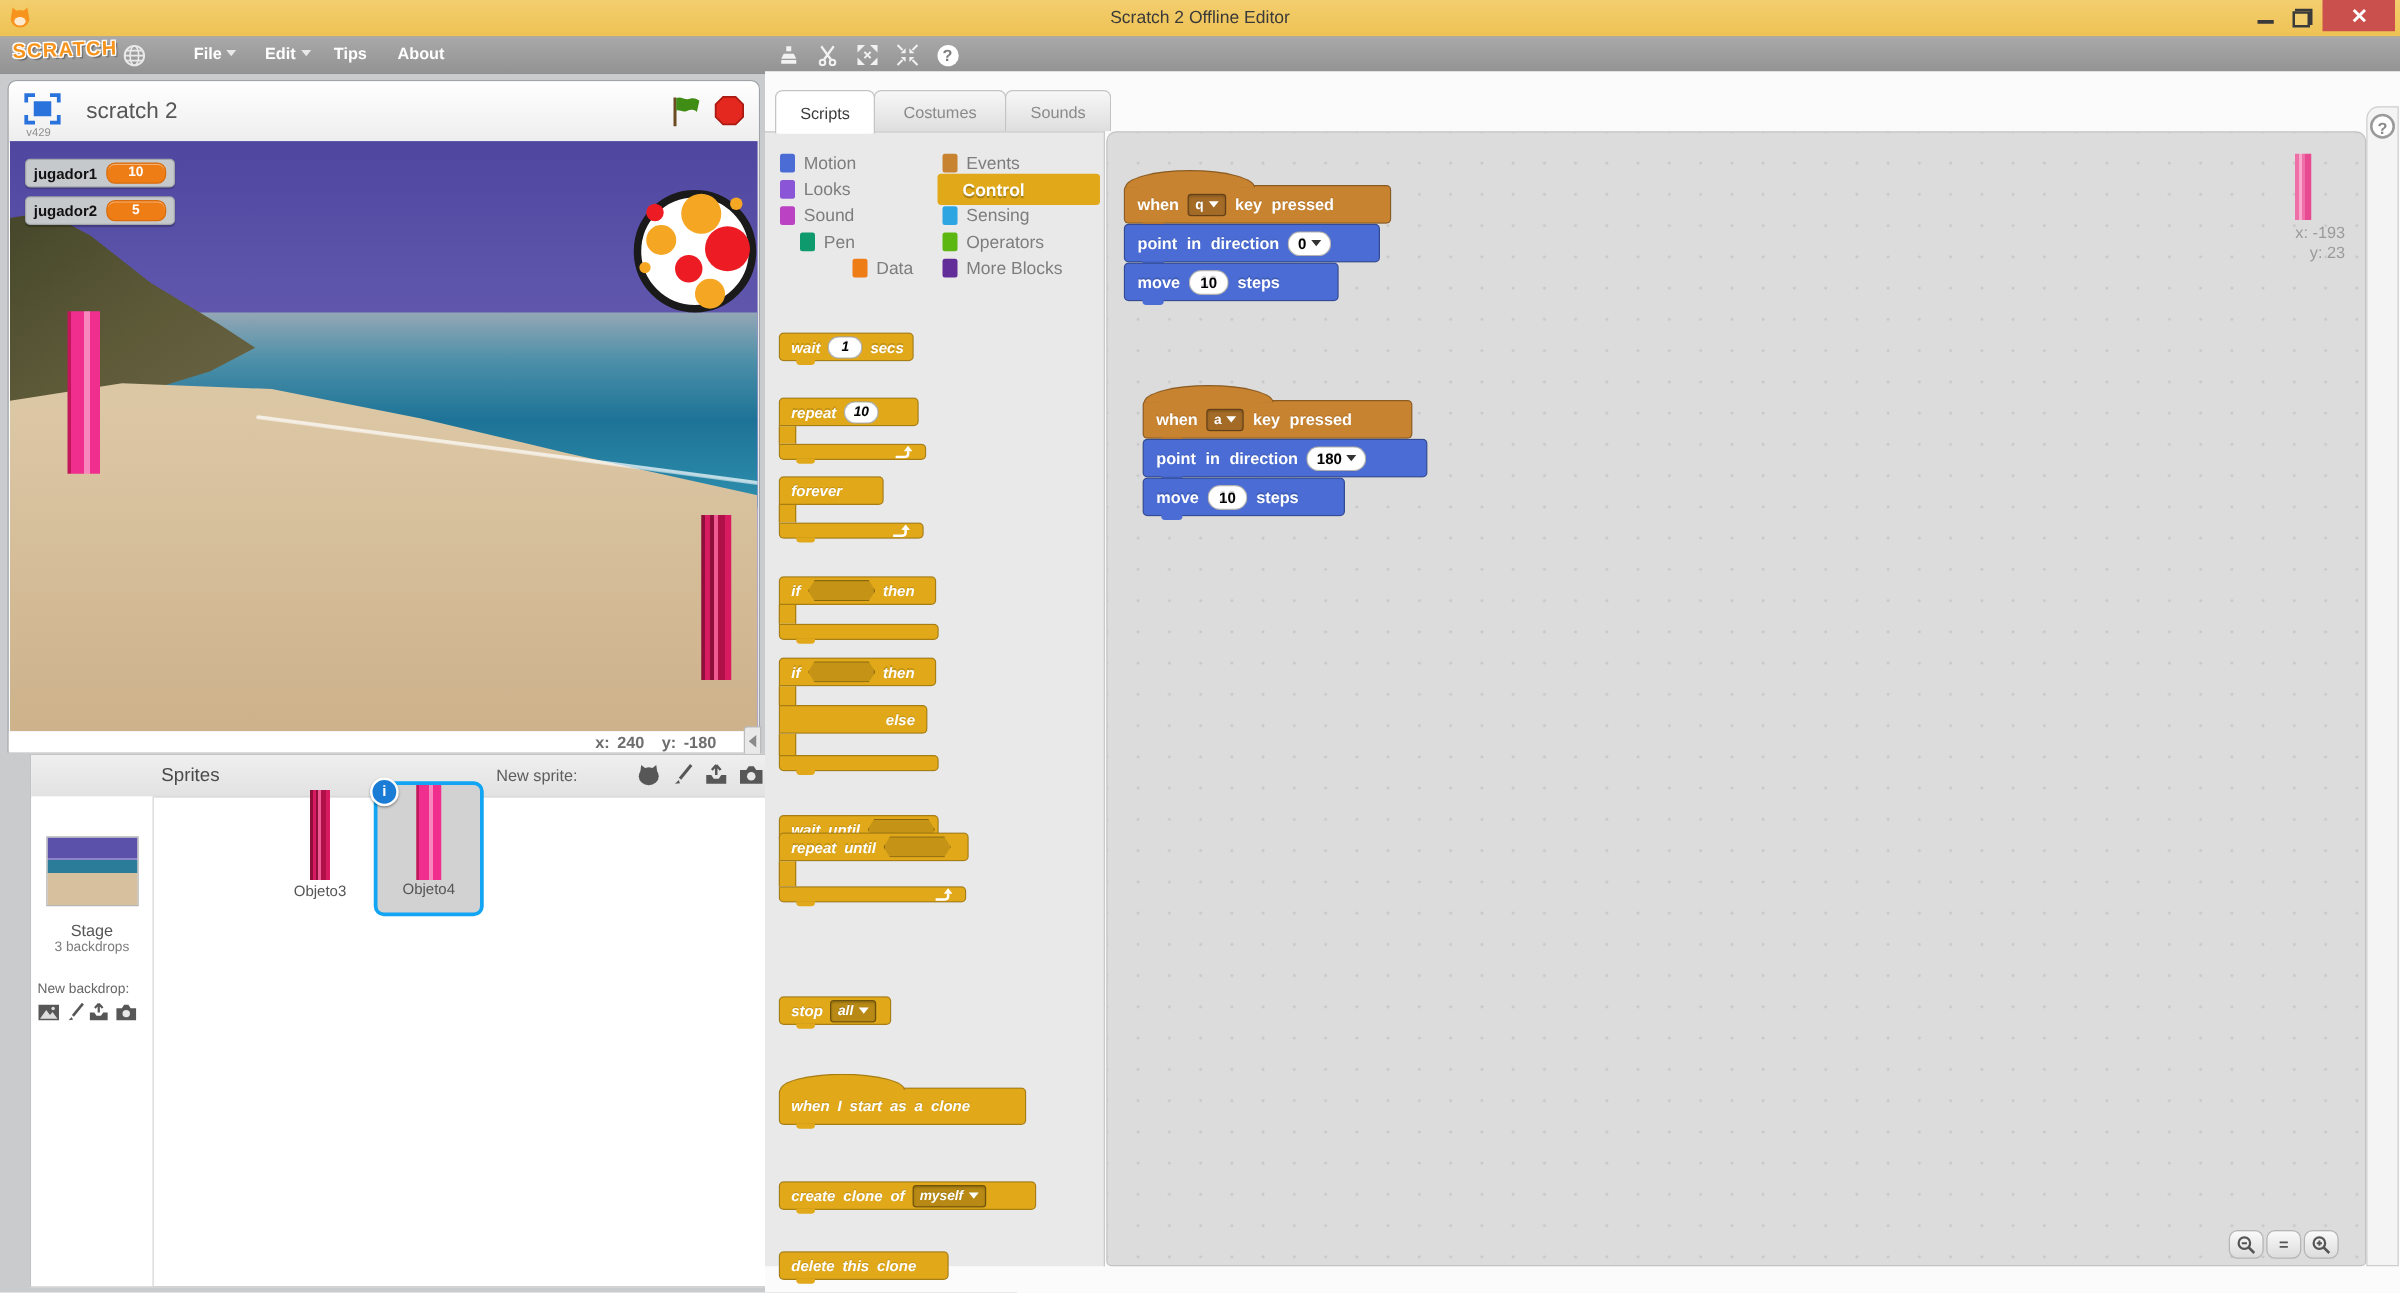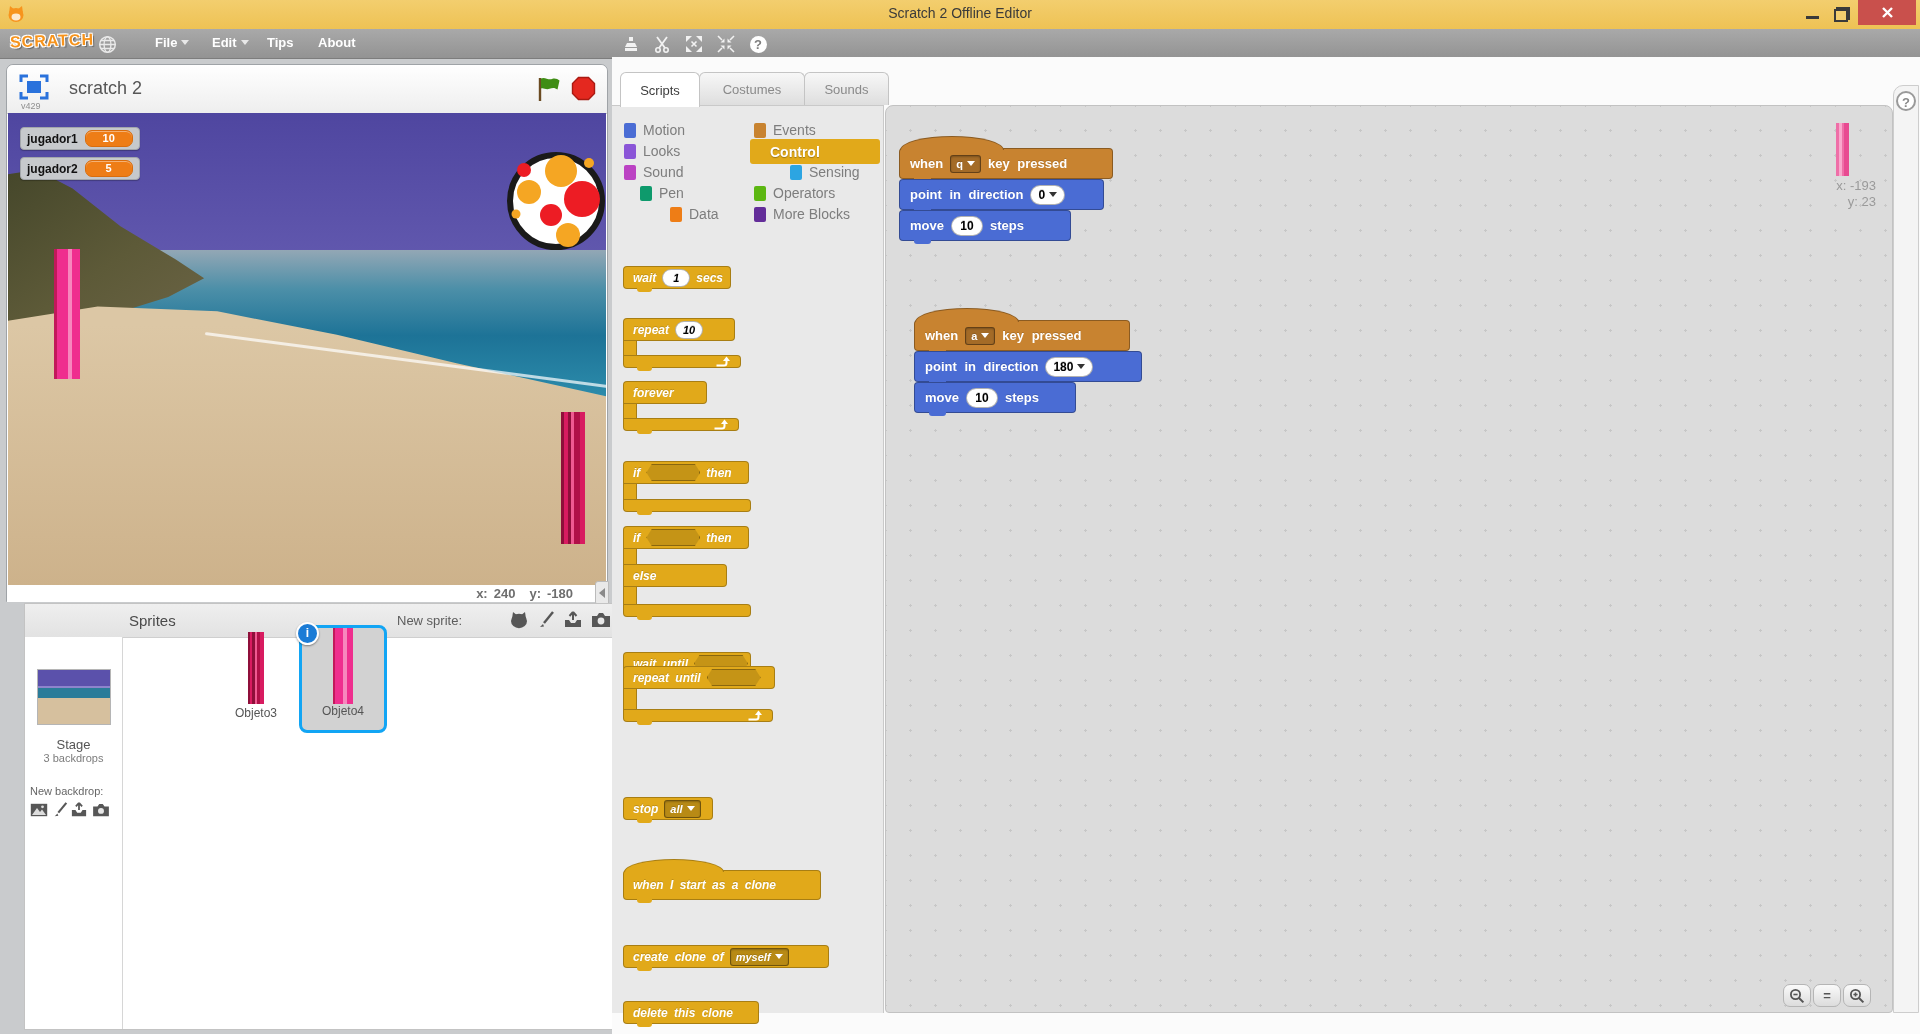--- a/index.html
+++ b/index.html
@@ -379,32 +379,32 @@
         <span class="cat-label">Looks</span>
       </div>
     <div class="abs cat-row" style="left:12px;top:56px;">
         <span class="swatch" style="background:#bb42c3;"></span>
         <span class="cat-label">Sound</span>
       </div>
     <div class="abs cat-row" style="left:28px;top:77px;">
         <span class="swatch" style="background:#0e9a6c;"></span>
         <span class="cat-label">Pen</span>
       </div>
-    <div class="abs cat-row" style="left:12px;top:98px;padding-left:46px;">
+    <div class="abs cat-row" style="left:24px;top:98px;padding-left:46px;">
         <span class="swatch" style="background:#ee7d16;"></span>
         <span class="cat-label">Data</span>
       </div>
     <div class="abs cat-row" style="left:142px;top:14px;">
         <span class="swatch" style="background:#c88330;"></span>
         <span class="cat-label">Events</span>
       </div>
     <div class="abs" id="cat-control">
         <span>Control</span>
       </div>
-    <div class="abs cat-row" style="left:142px;top:56px;margin-left:36px;">
+    <div class="abs cat-row" style="left:142px;top:56px;">
         <span class="swatch" style="background:#2ca5e2;"></span>
         <span class="cat-label">Sensing</span>
       </div>
     <div class="abs cat-row" style="left:142px;top:77px;">
         <span class="swatch" style="background:#5cb712;"></span>
         <span class="cat-label">Operators</span>
       </div>
     <div class="abs cat-row" style="left:142px;top:98px;">
         <span class="swatch" style="background:#632d99;"></span>
         <span class="cat-label">More Blocks</span>
@@ -463,21 +463,21 @@
 
     <div class="abs" style="left:11px;top:420px;">
       <div class="cb-top gold" style="width:126px;">
           <div class="btxt">
             <span>if</span>
             <span class="hexslot"></span>
             <span>then</span>
           </div>
         </div>
       <div class="cb-arm gold" style="height:15px;"></div>
-      <div class="cb-else gold" style="width:104px;">
+      <div class="cb-else gold" style="width:119px;justify-content:flex-end;">
           <div class="btxt">
             <span>else</span>
           </div>
         </div>
       <div class="cb-arm gold" style="height:17px;"></div>
       <div class="cb-bot gold" style="width:128px;"></div>
     </div>
 
     <div class="abs stackb gold" style="left:11px;top:523px;width:128px;">
       <div class="btxt">

